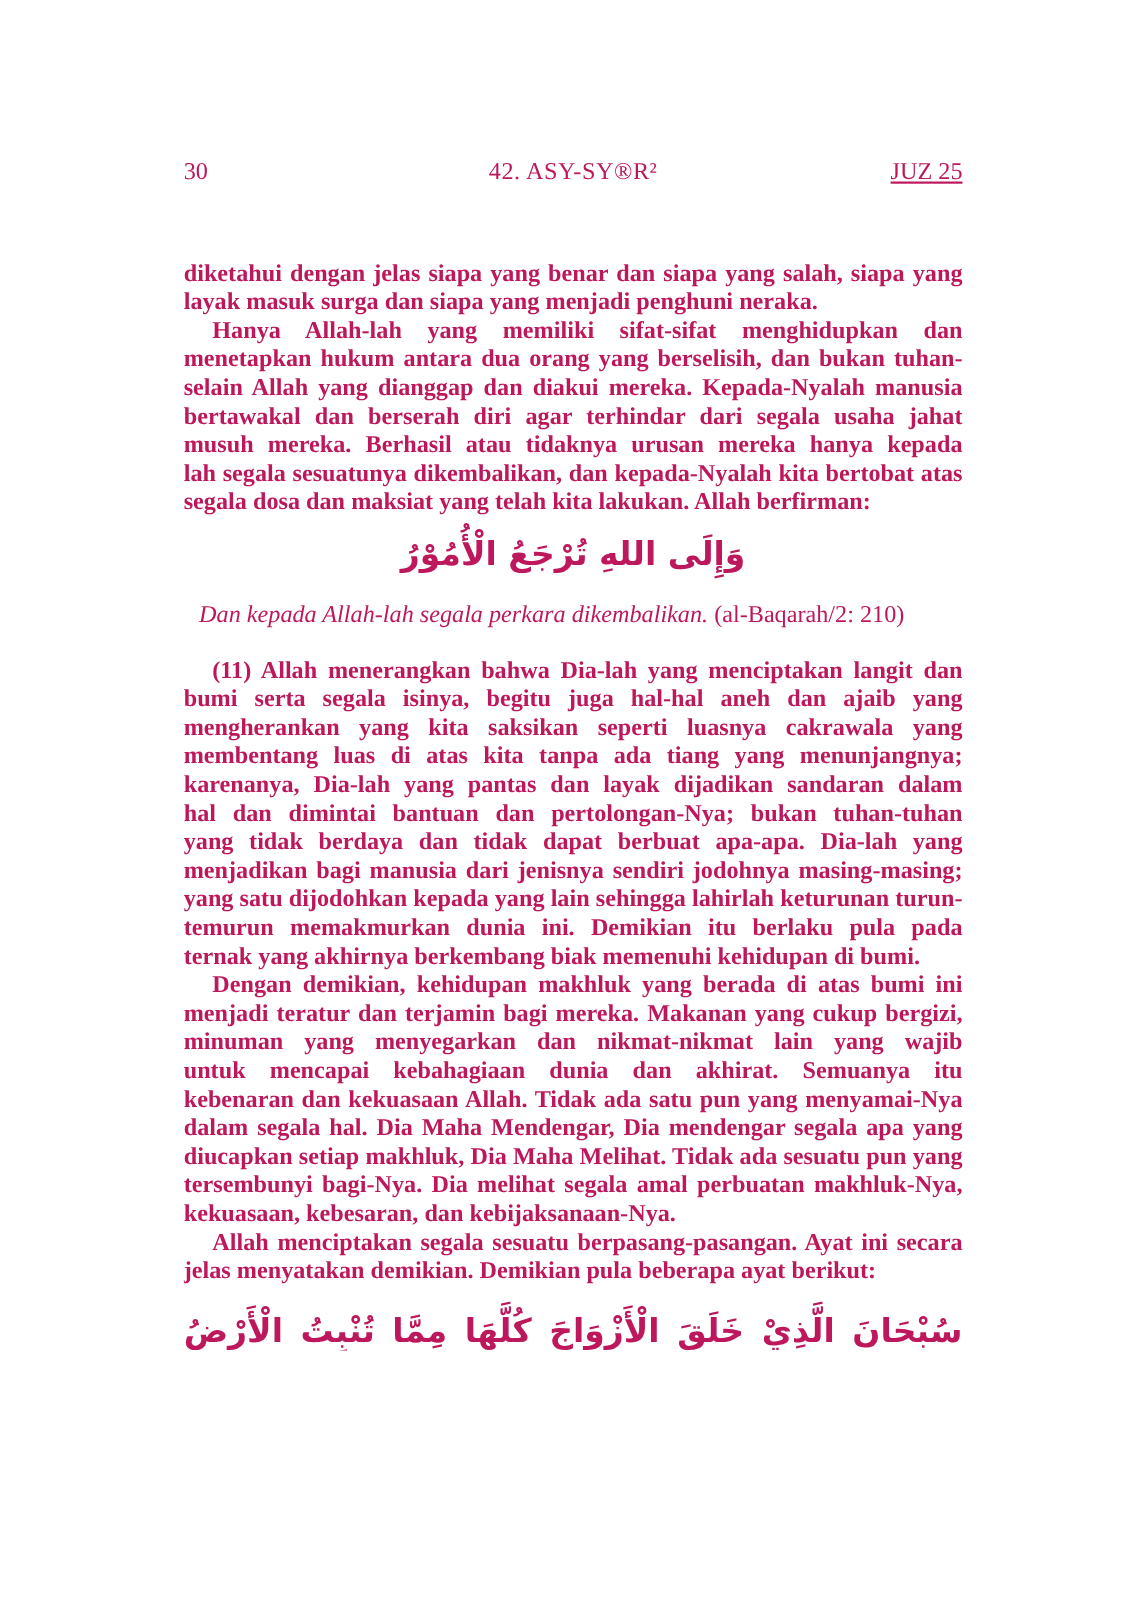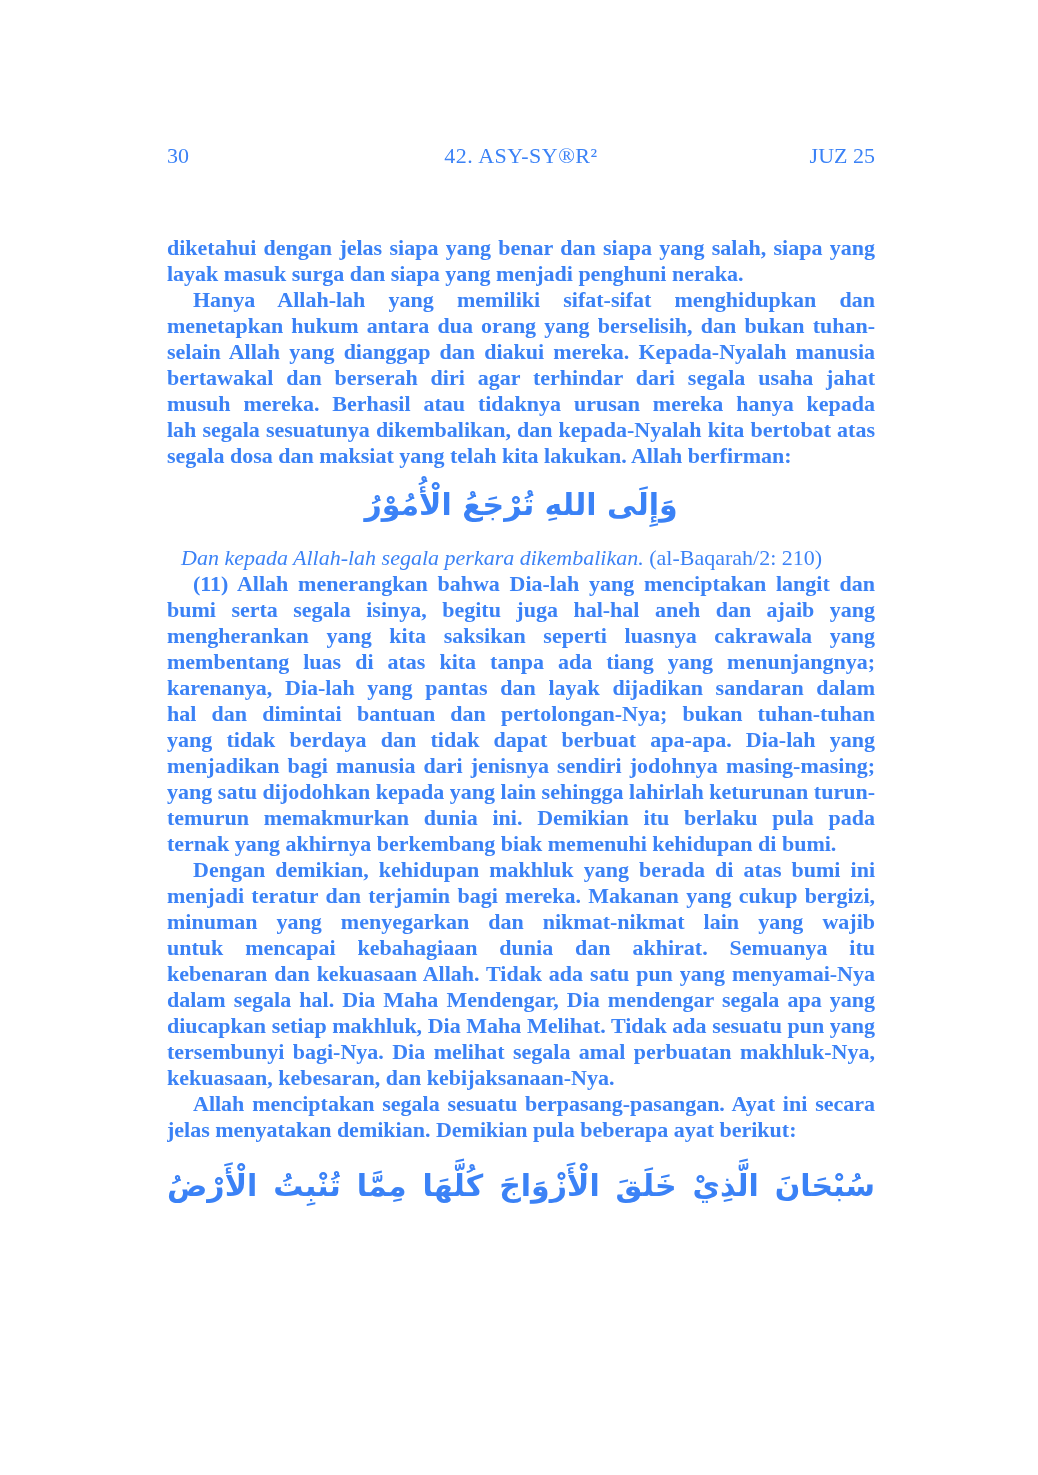--- a/index.html
+++ b/index.html
@@ -5,47 +5,47 @@
   html, body {
     margin: 0;
     padding: 0;
     background: #ffffff;
   }
   .page {
     position: relative;
     width: 1038px;
     height: 1228px;
     background: #ffffff;
-    color: #3b82f6;
+    color: #be185d;
     font-family: "Liberation Serif", serif;
     overflow: hidden;
   }
   .text-block {
     position: absolute;
     left: 167px;
     top: 143px;
     width: 708px;
   }
   .page-header {
     display: grid;
     grid-template-columns: 1fr auto 1fr;
     align-items: baseline;
     font-size: 22px;
     line-height: 26px;
   }
   .hdr-left  { justify-self: start; }
   .hdr-center{ justify-self: center; letter-spacing: 0.5px; }
-  .hdr-right { justify-self: end; }
+  .hdr-right { justify-self: end; text-decoration: underline; }
   .body-text {
     margin-top: 66px;
     font-size: 22px;
     line-height: 26px;
   }
   .para { margin: 0; }
-  .p-gap { }
+  .p-gap { margin-top: 25px; }
   .line {
     height: 26px;
     overflow: hidden;
     text-align: justify;
     text-align-last: justify;
     font-weight: bold;
   }
   .line.last {
     text-align: center;
     text-align-last: left;

